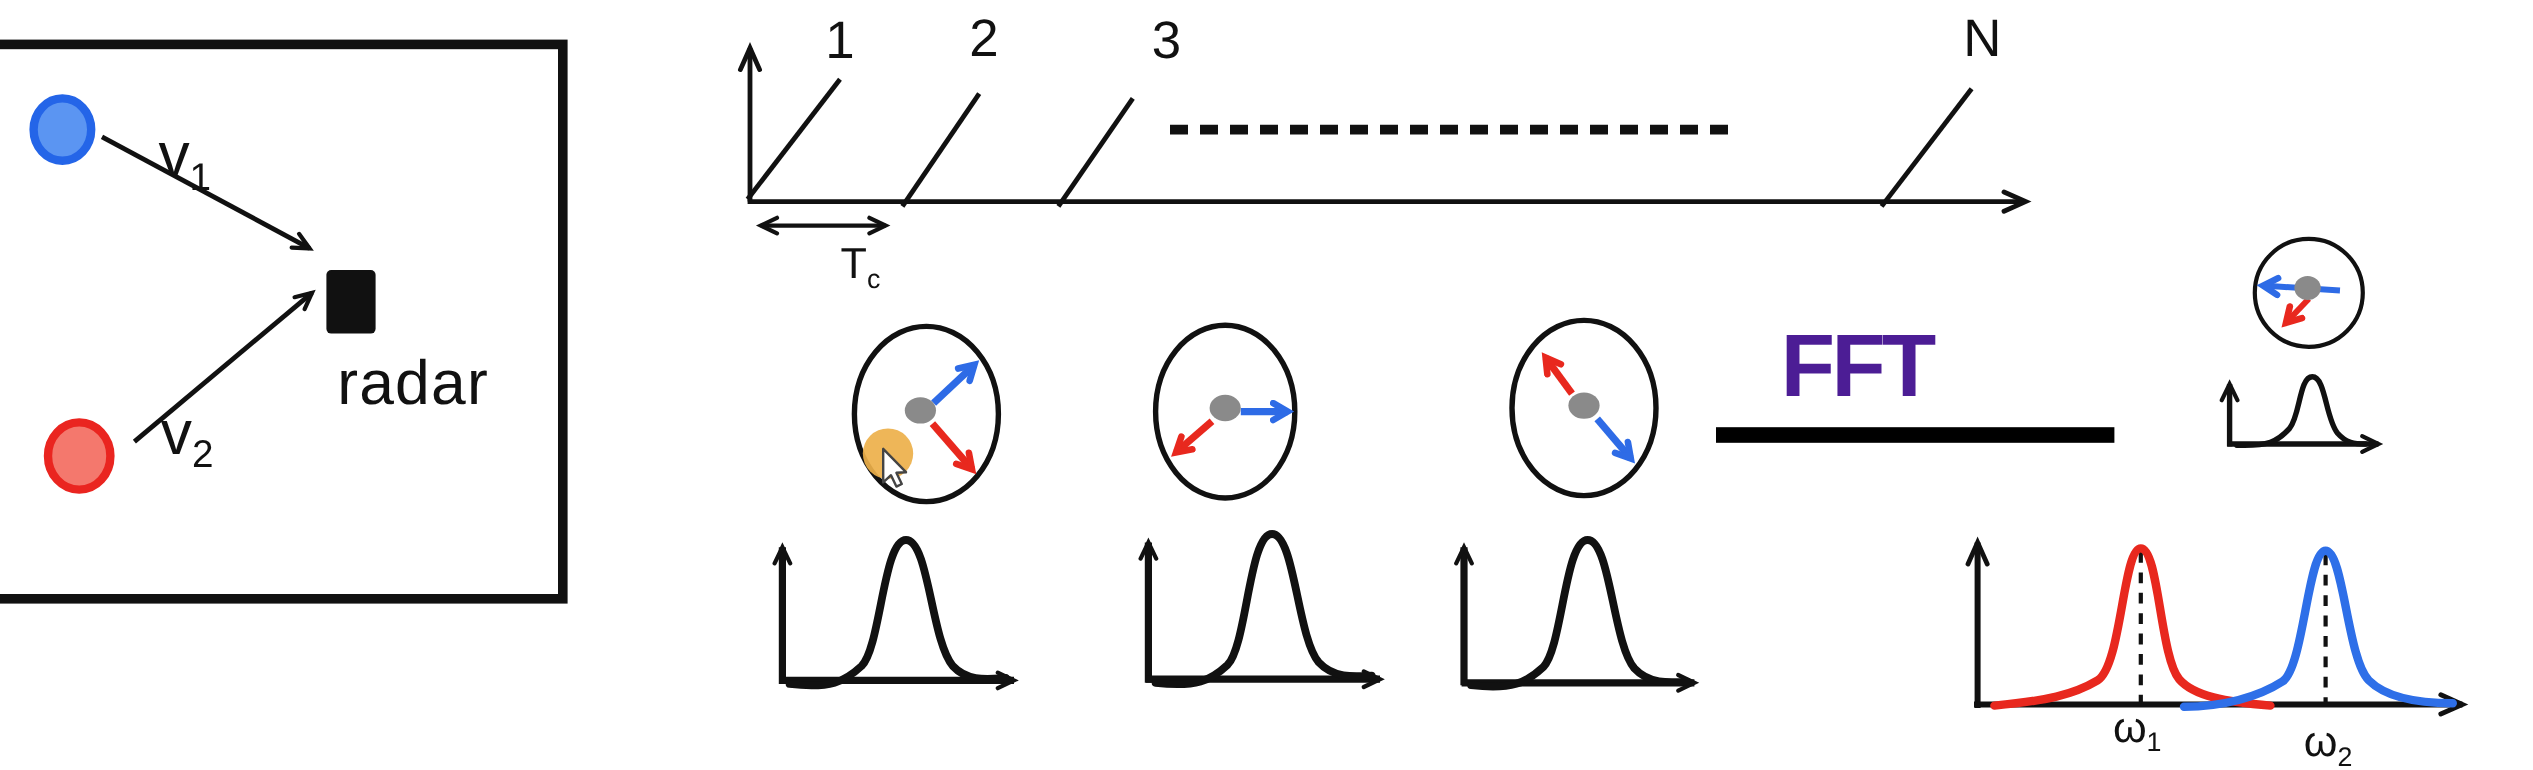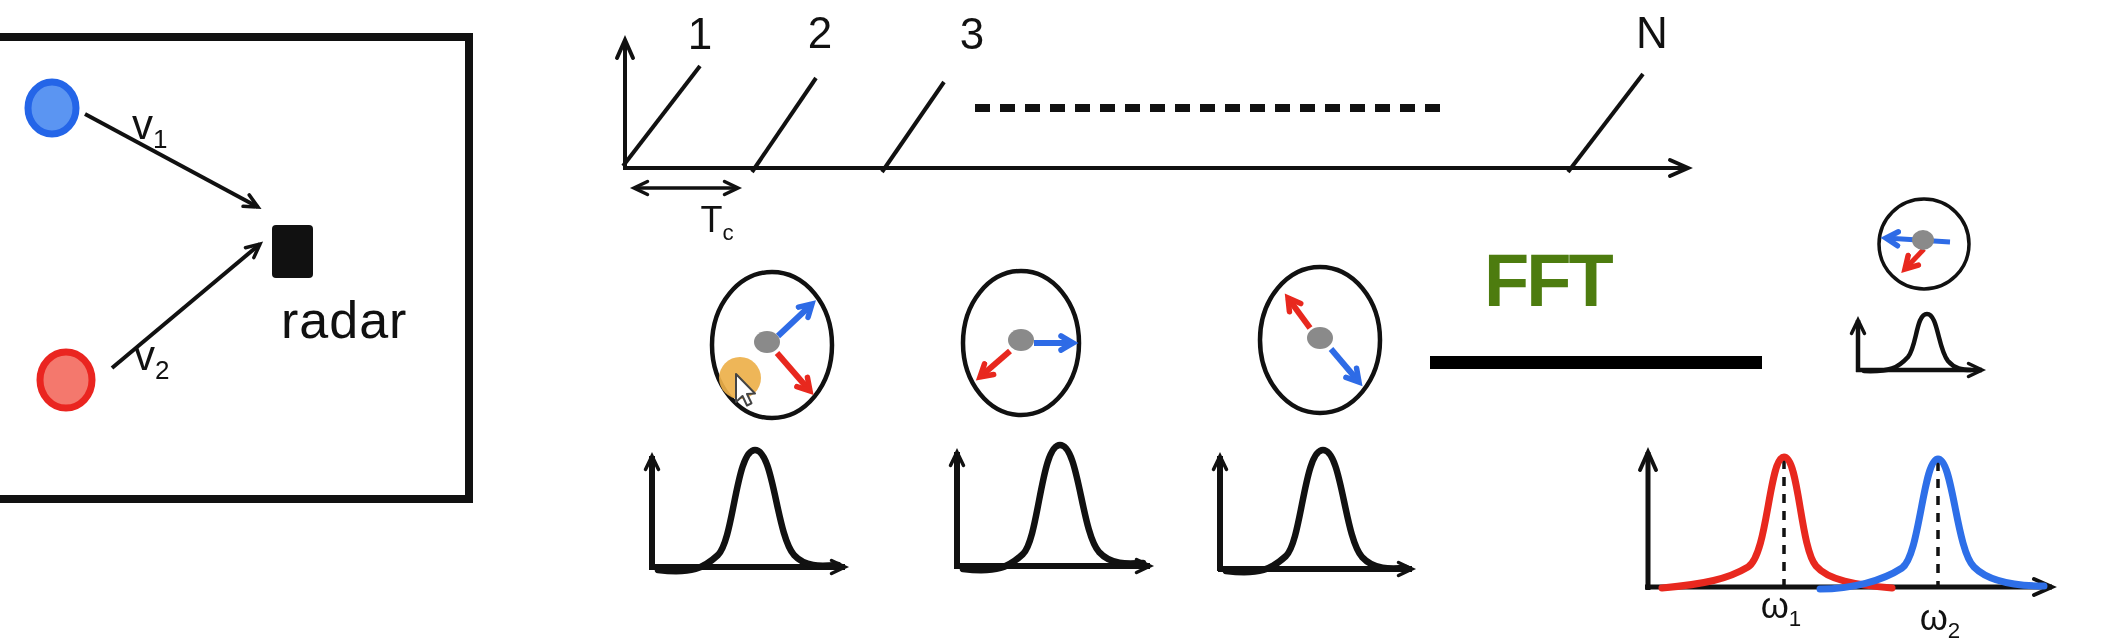--- a/index.html
+++ b/index.html
@@ -8,25 +8,25 @@
     width:2111px;height:642px;
     background:#ffffff;
     overflow:hidden;
     font-family:"Liberation Sans","DejaVu Sans",sans-serif;
     color:#111;
   }
   #scene{position:absolute;left:0;top:0;}
   .lbl{position:absolute;line-height:1;white-space:nowrap;color:#111;}
   .lbl sub{font-size:62%;line-height:0;}
   .center{transform:translateX(-50%);}
-  .v-label{font-size:42px;font-weight:500;}
+  .v-label{font-size:52px;font-weight:500;}
   .radar-label{font-size:52px;font-weight:400;letter-spacing:1px;}
   .num-label{font-size:44px;font-weight:500;}
   .tc-label{font-size:36px;font-weight:500;margin-left:28px;}
-  .fft-label{font-size:74px;font-weight:700;letter-spacing:-3px;color:#4d7c0f;}
+  .fft-label{font-size:74px;font-weight:700;letter-spacing:-3px;color:#4c1d95;margin-top:24px;}
   .omega-label{font-size:36px;font-weight:500;}
 </style>
 </head>
 <body>
 
 <div id="canvas">
 
   <svg id="scene" width="2111" height="642" viewBox="0 0 2111 642">
     <defs>
       <marker id="cb" markerUnits="userSpaceOnUse" markerWidth="30" markerHeight="26" refX="21" refY="11" orient="auto-start-reverse">

